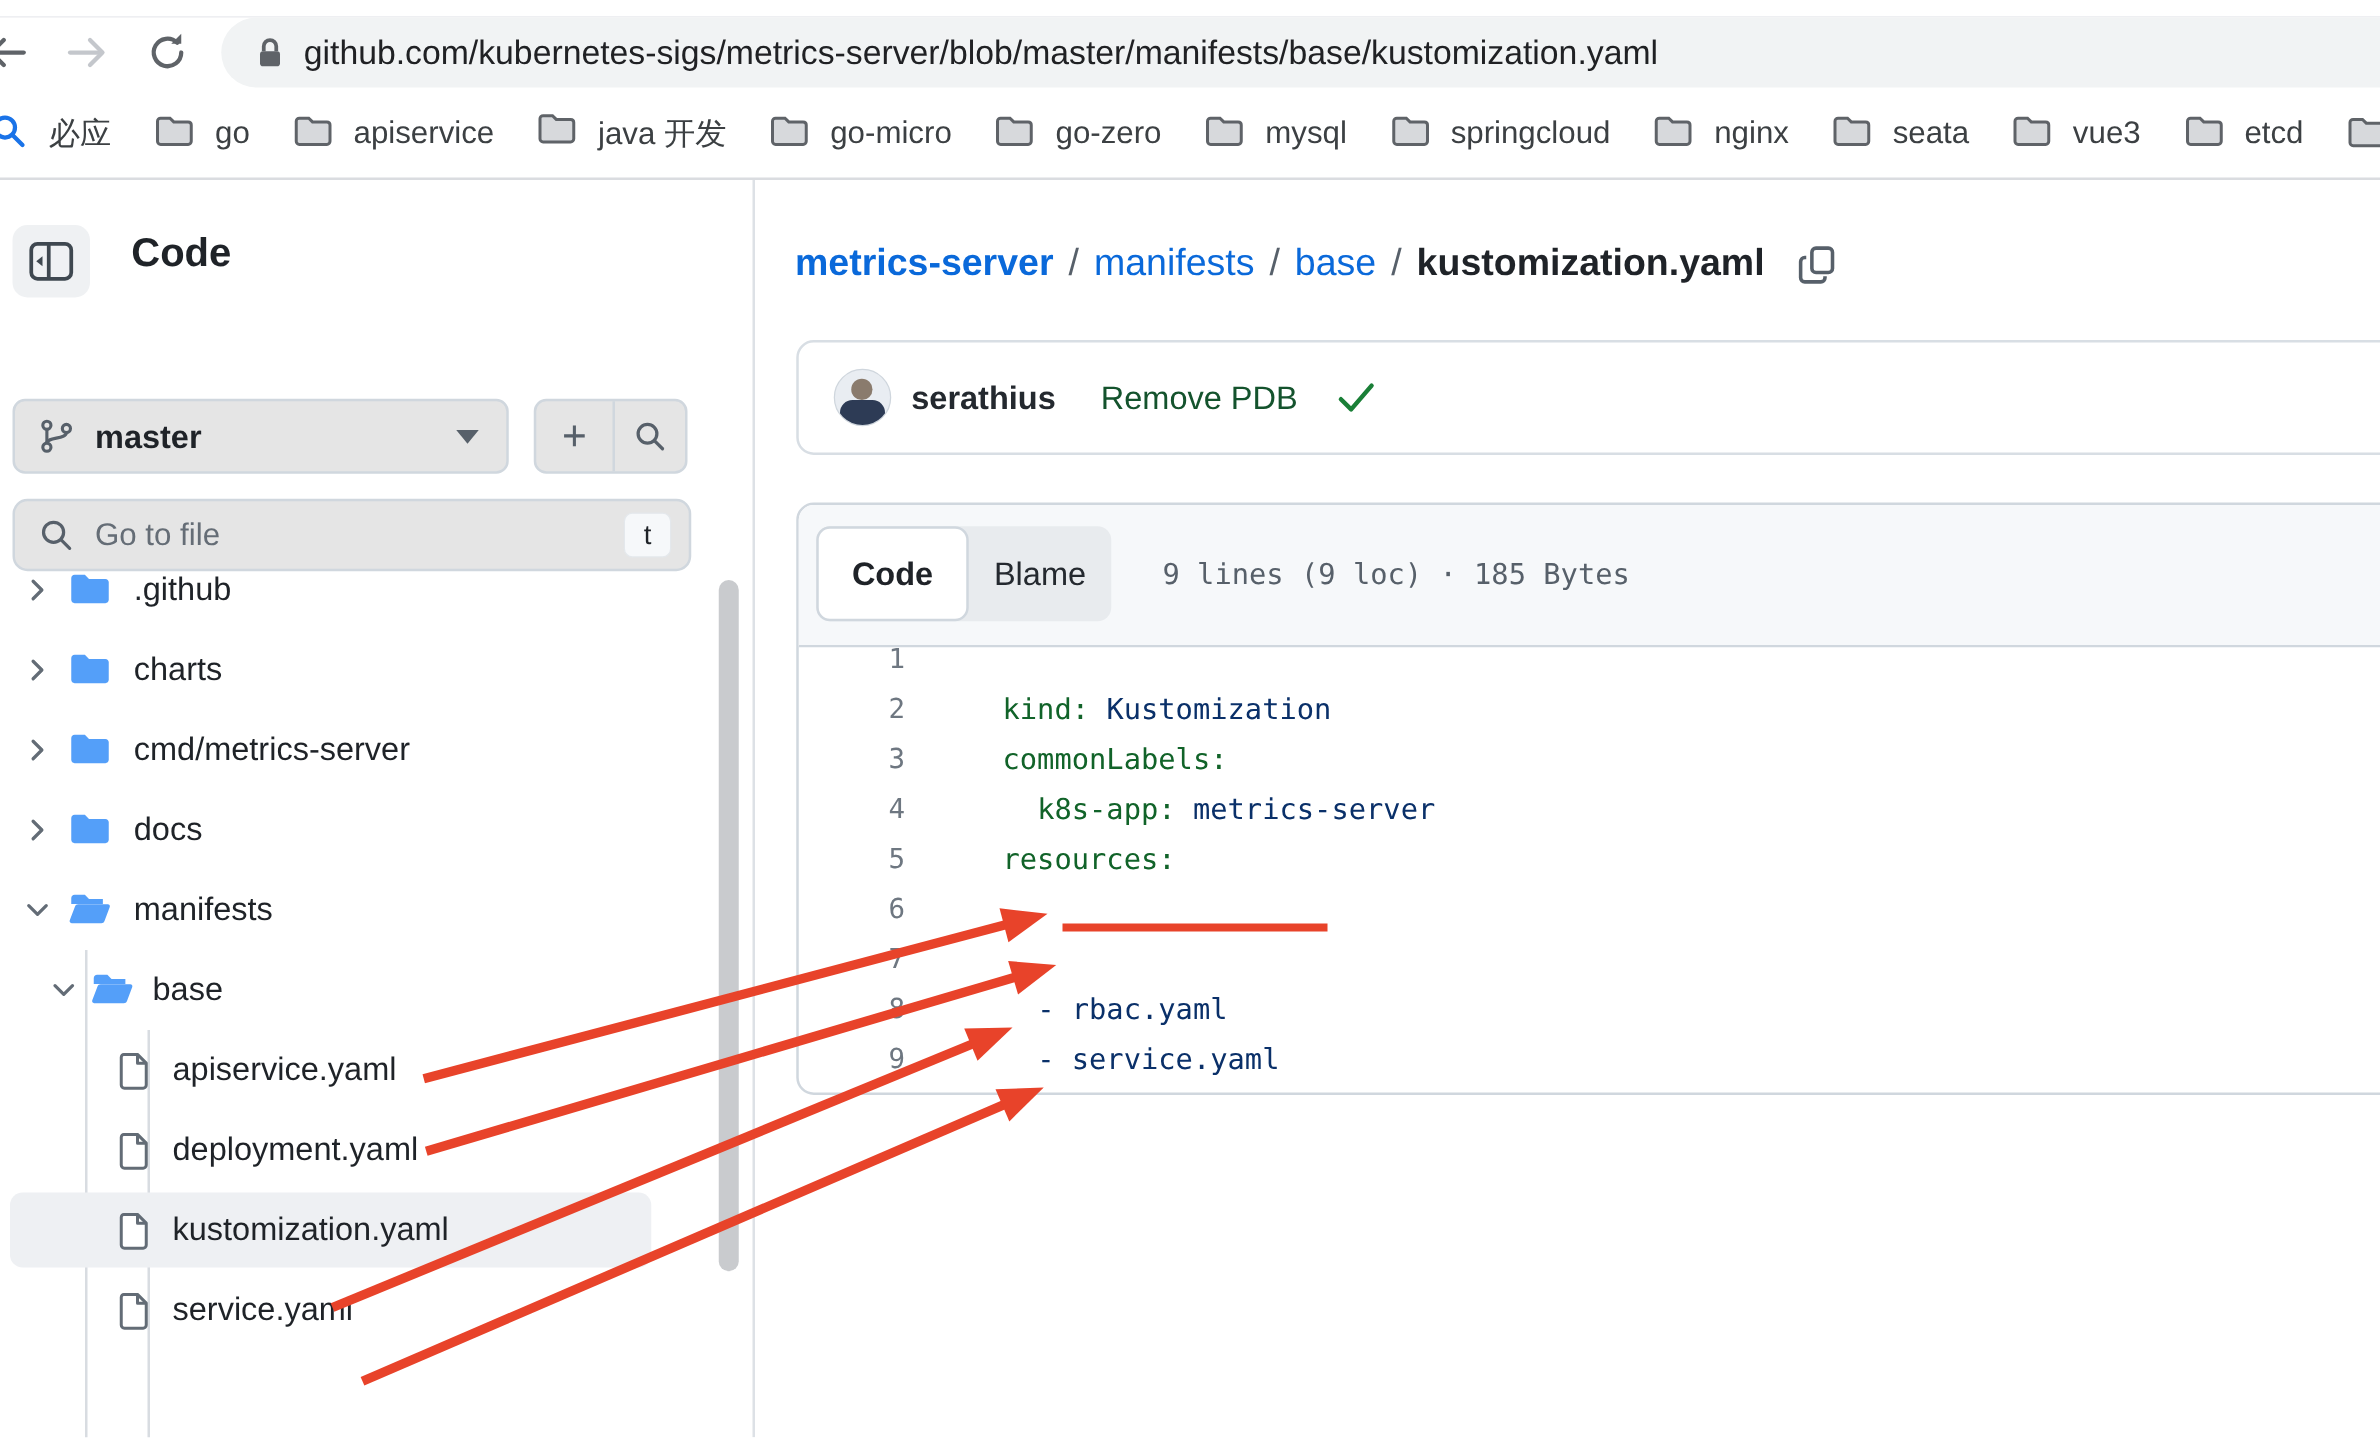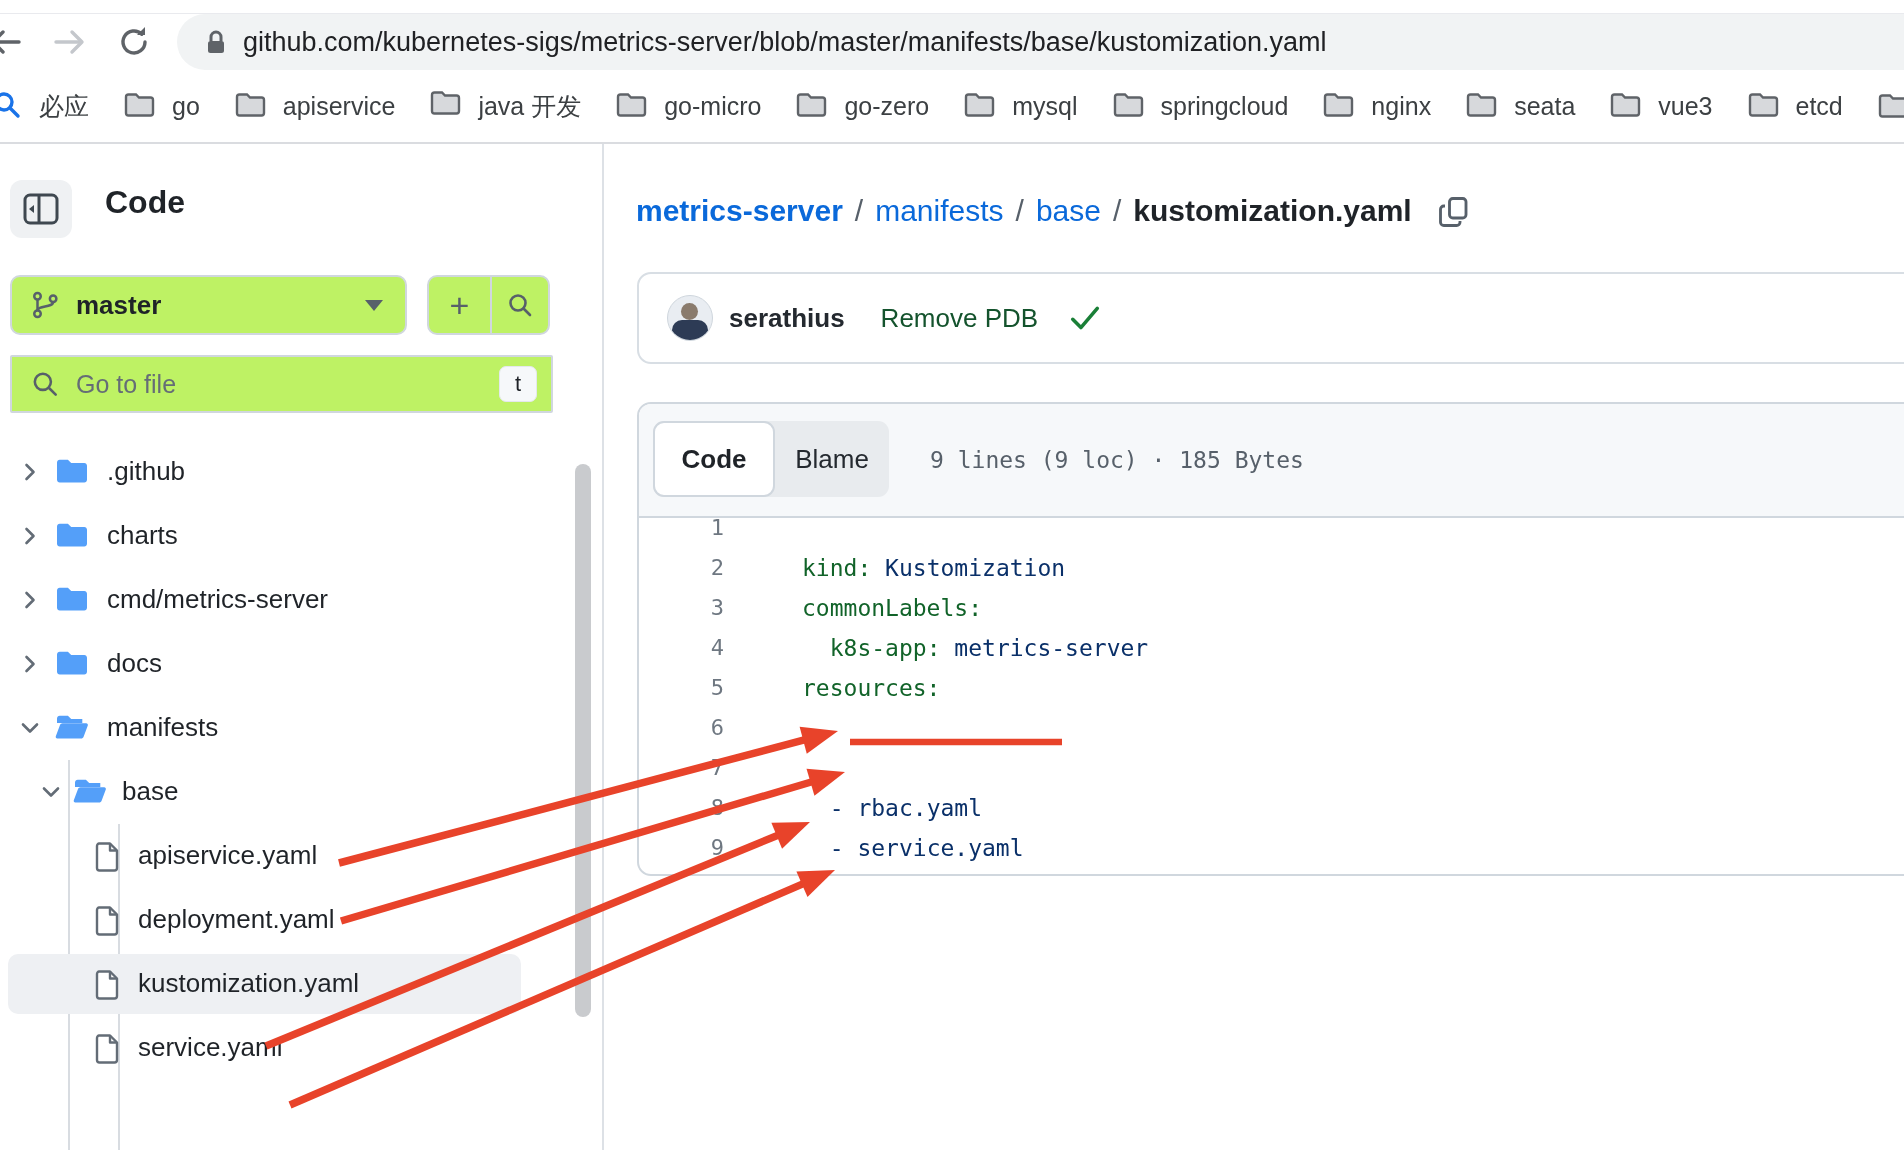--- a/index.html
+++ b/index.html
@@ -15,28 +15,28 @@
   #lock{position:absolute;left:200px;top:27px;}
   #bookmarks{position:absolute;left:0;top:76px;right:0;height:60px;display:flex;align-items:center;gap:35px;white-space:nowrap;overflow:hidden;}
   .bm{display:flex;align-items:flex-start;gap:17px;font-size:25px;color:#3c4043;flex:0 0 auto;}
   #chrome-divider{position:absolute;left:0;top:142px;right:0;height:2px;background:#dadce0;}
   
   #gh{position:absolute;left:0;top:144px;right:0;bottom:0;background:#fff;}
   #pane-divider{position:absolute;left:602px;top:0;bottom:0;width:2px;background:#dde1e6;}
   
   #collapse-btn{position:absolute;left:10px;top:36px;width:62px;height:58px;border-radius:12px;background:#eff1f3;display:flex;align-items:center;justify-content:center;}
   #sidebar-title{position:absolute;left:105px;top:40px;font-size:32px;font-weight:bold;color:#1f2328;}
-  .btn{box-sizing:border-box;border:2px solid #d0d7de;background:#bef264;border-radius:10px;position:absolute;display:flex;align-items:center;}
+  .btn{box-sizing:border-box;border:2px solid #d0d7de;background:#e5e5e5;border-radius:10px;position:absolute;display:flex;align-items:center;margin-top:44px;}
   #branch-btn{left:10px;top:131px;width:397px;height:60px;padding:0 18px;gap:16px;}
   #branch-label{font-size:26px;font-weight:600;color:#1f2328;flex:1;}
   #caret{width:0;height:0;border-left:9px solid transparent;border-right:9px solid transparent;border-top:11px solid #57606a;margin-right:4px;}
   #addsearch{left:427px;top:131px;width:123px;height:60px;padding:0;}
   #add-cell{width:61px;height:100%;display:flex;align-items:center;justify-content:center;border-right:2px solid #d0d7de;font-size:34px;color:#57606a;font-weight:300;}
   #search-cell{flex:1;display:flex;align-items:center;justify-content:center;}
-  #goto{left:10px;top:211px;width:543px;height:58px;border-radius:2px;padding:0 14px 0 18px;gap:16px;}
+  #goto{left:10px;top:211px;width:543px;height:58px;border-radius:12px;padding:0 14px 0 18px;gap:16px;}
   #goto-ph{flex:1;font-size:25px;color:#656d76;}
   #goto-key{width:36px;height:34px;border-radius:7px;background:#f6f8fa;border:1.5px solid #e4e8ec;display:flex;align-items:center;justify-content:center;font-size:22px;color:#1f2328;}
   
   #tree{position:absolute;left:0;top:296px;width:602px;}
   .trow{position:relative;height:64px;}
   .trow .hl{display:none;}
   .trow.selected .hl{display:block;position:absolute;left:8px;top:2px;width:513px;height:60px;background:#eef0f3;border-radius:10px;}
   .trow .chev{position:absolute;top:20px;}
   .trow .ticon{position:absolute;top:17px;}
   .trow .tlabel{position:absolute;top:16px;font-size:26px;color:#1f2328;white-space:nowrap;}

